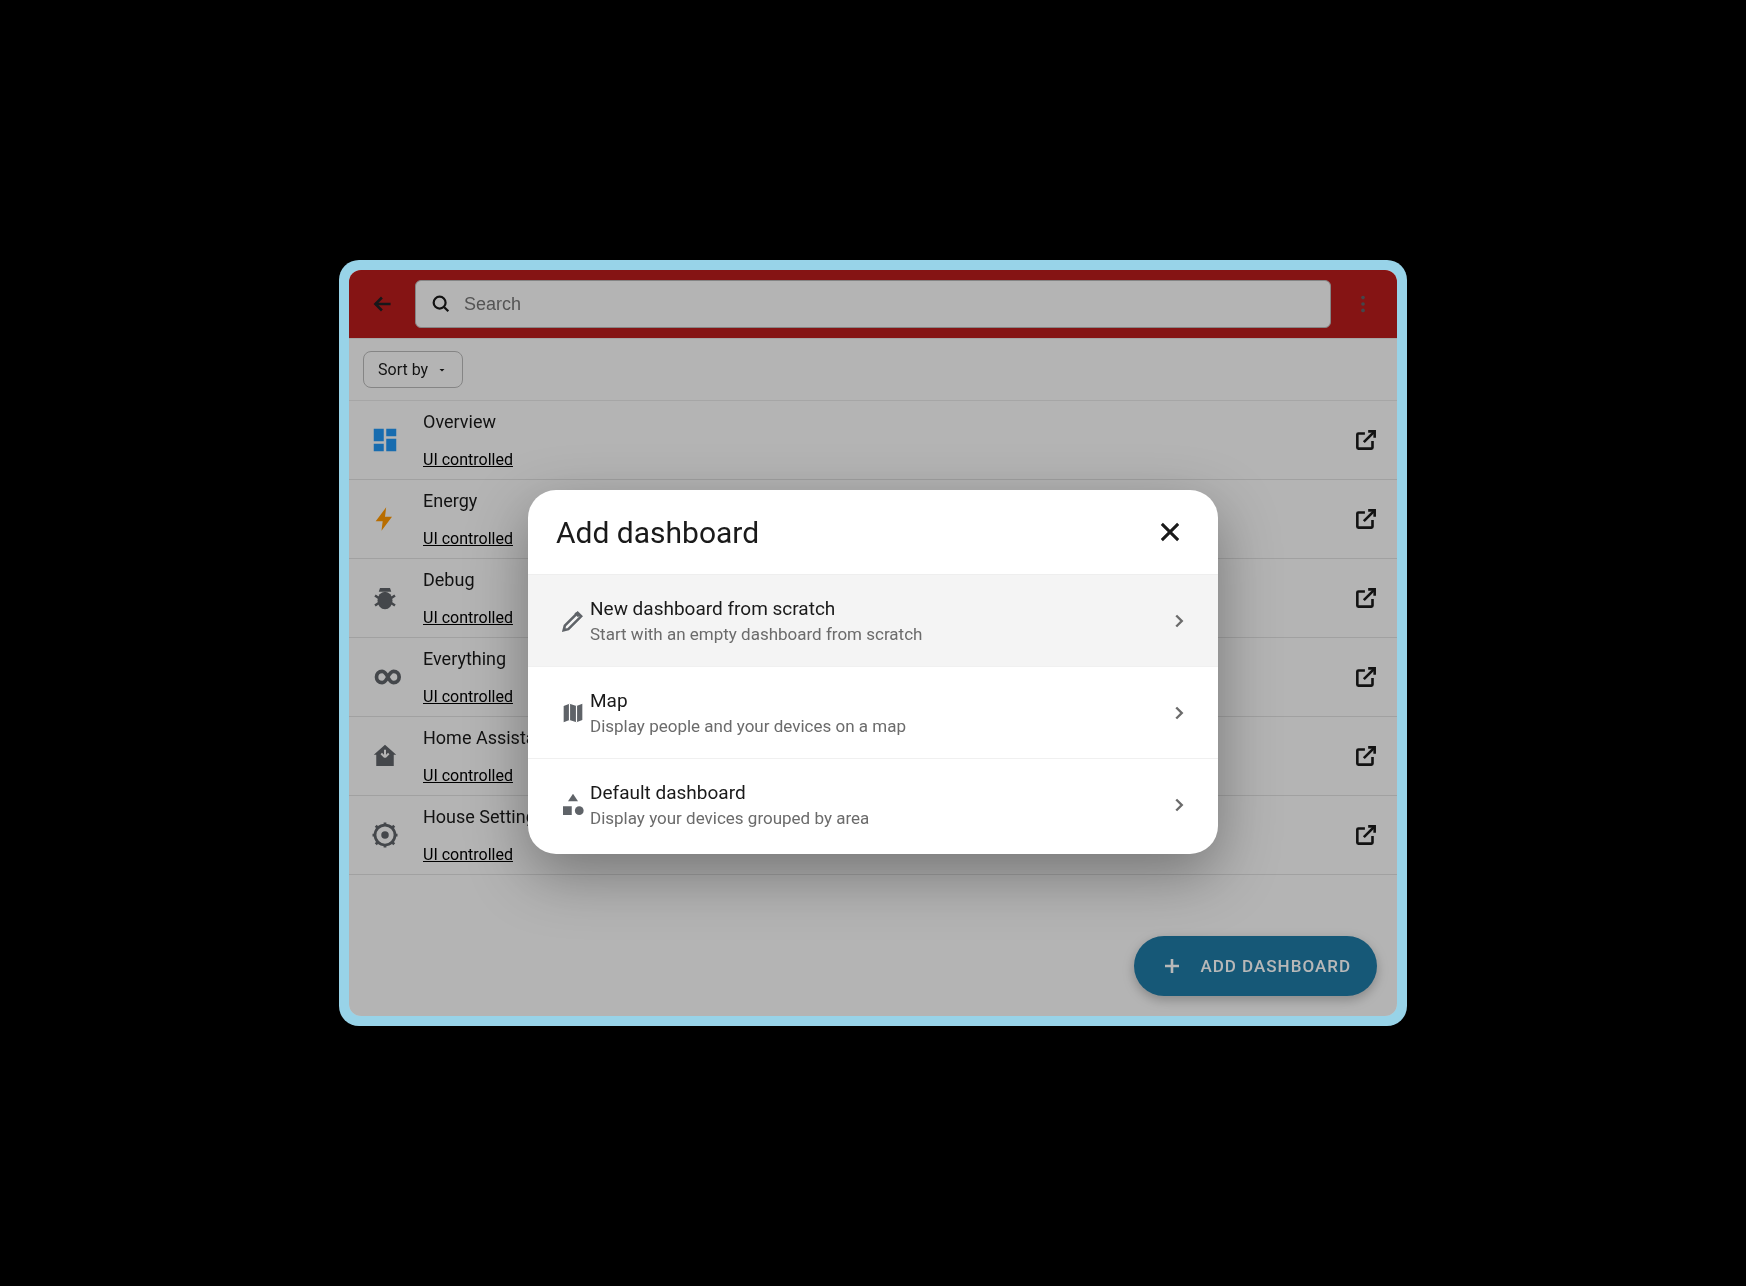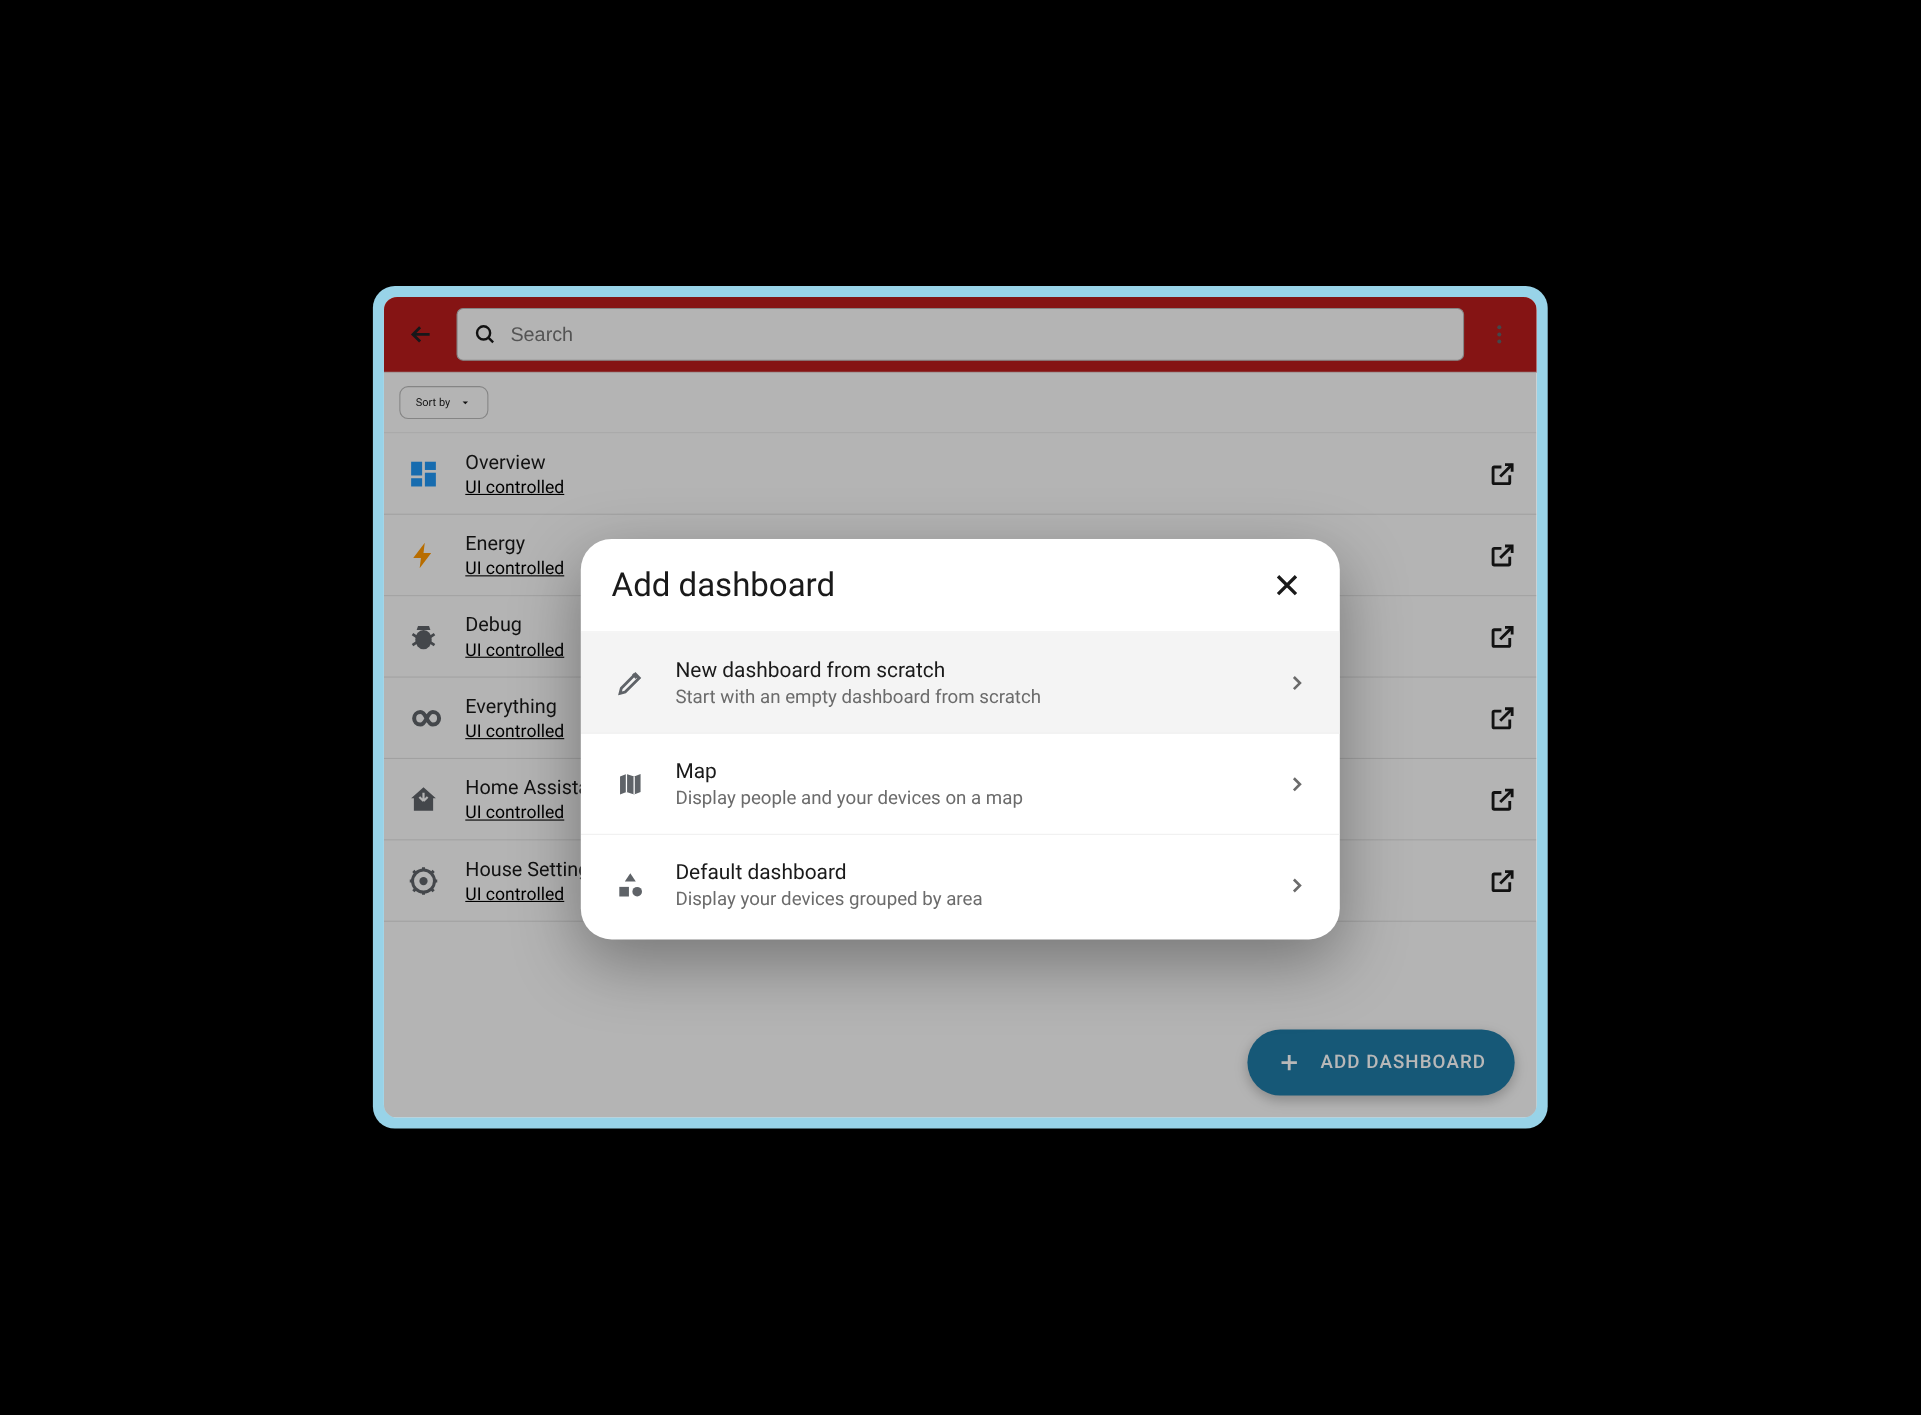--- a/index.html
+++ b/index.html
@@ -71,21 +71,21 @@
     background: #fafafa;
     border-bottom: 1px solid #e6e6e6;
   }
   .sort-chip {
     display: inline-flex;
     align-items: center;
     gap: 8px;
     border: 1px solid #b9b9b9;
     border-radius: 8px;
     padding: 8px 14px;
-    font-size: 10px;
+    font-size: 16px;
     color: #1a1a1a;
     cursor: pointer;
     background: #fafafa;
   }
   .list {
     background: #fafafa;
   }
   .list-row {
     display: flex;
     align-items: center;
@@ -99,21 +99,21 @@
     height: 36px;
     display: flex;
     align-items: center;
     justify-content: center;
     color: #5f6368;
   }
   .row-text {
     flex: 1;
     display: flex;
     flex-direction: column;
-    gap: 2px;
+    gap: 18px;
   }
   .row-title { font-size: 18px; color: #1a1a1a; }
   .row-sub { font-size: 16px; color: #000000; text-decoration: underline; }
   .open-icon {
     color: #1a1a1a;
     cursor: pointer;
   }
   .fab {
     position: absolute;
     right: 20px;
@@ -172,21 +172,20 @@
   }
   .dialog-body {
     max-height: 350px;
     overflow-y: auto;
     padding-bottom: 4px;
   }
   .option {
     display: flex;
     align-items: center;
     padding: 22px 28px;
-    gap: 24px;
     border-bottom: 1px solid #f0f0f0;
     cursor: pointer;
     justify-content: flex-end;
   }
   .option:last-child { border-bottom: none; }
   .option.highlight { background: #f4f4f4; }
   .opt-icon {
     width: 34px;
     height: 34px;
     display: flex;

